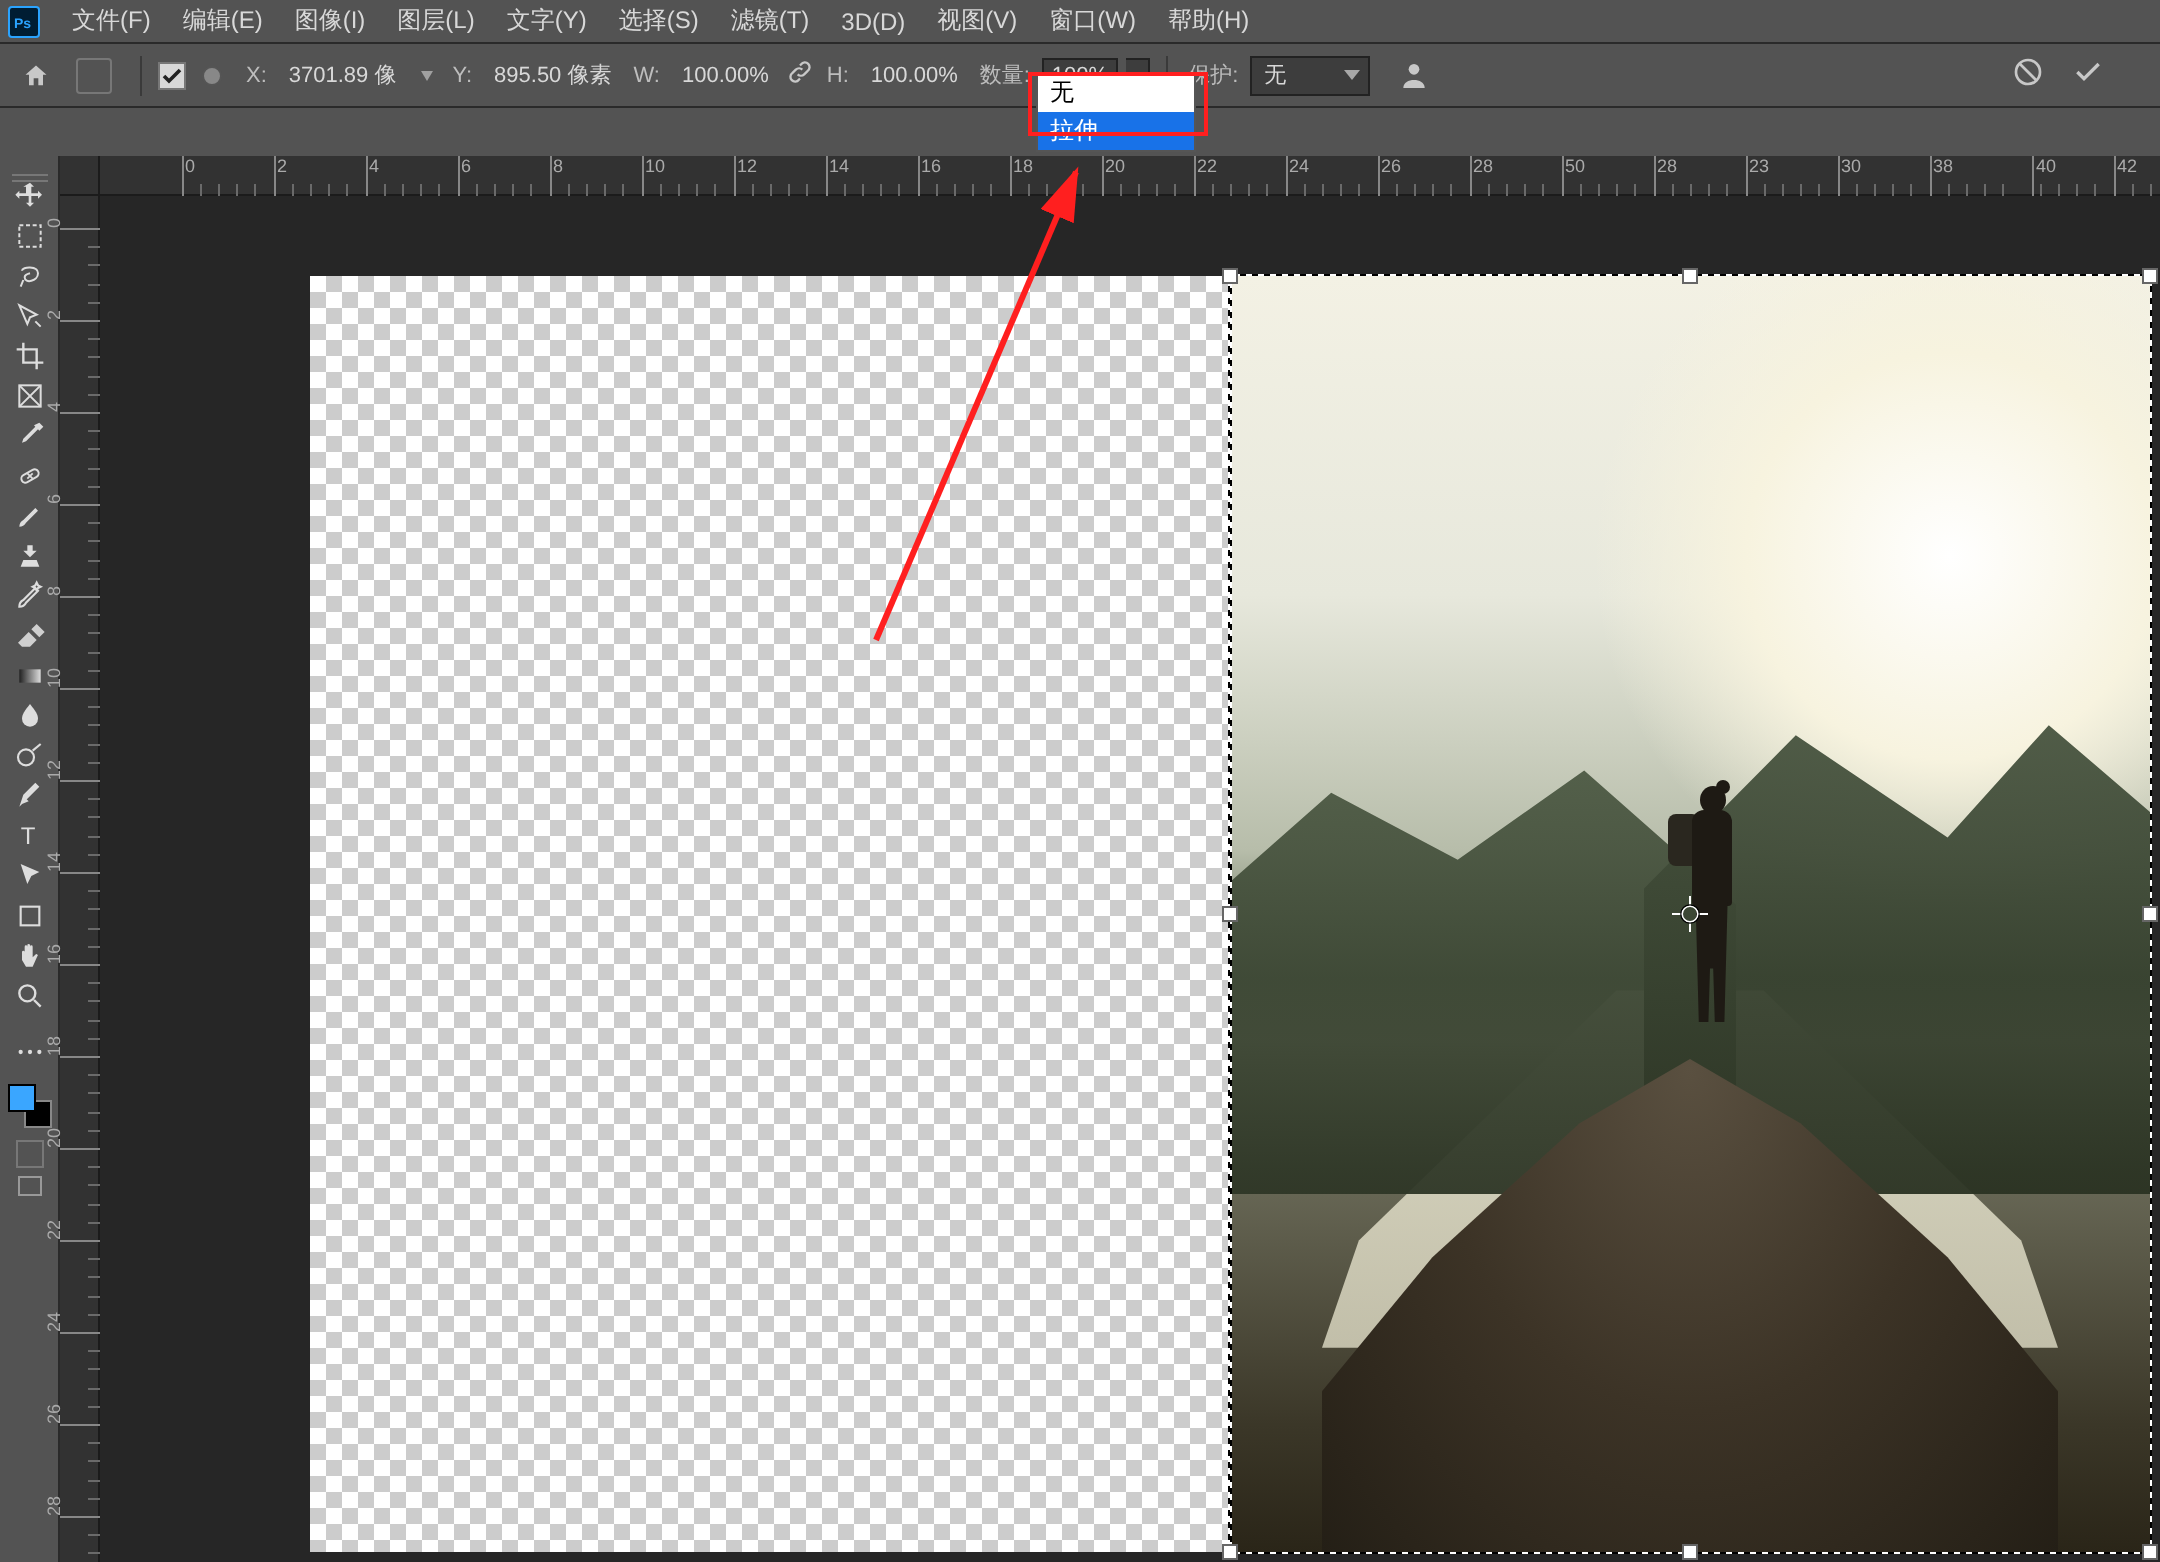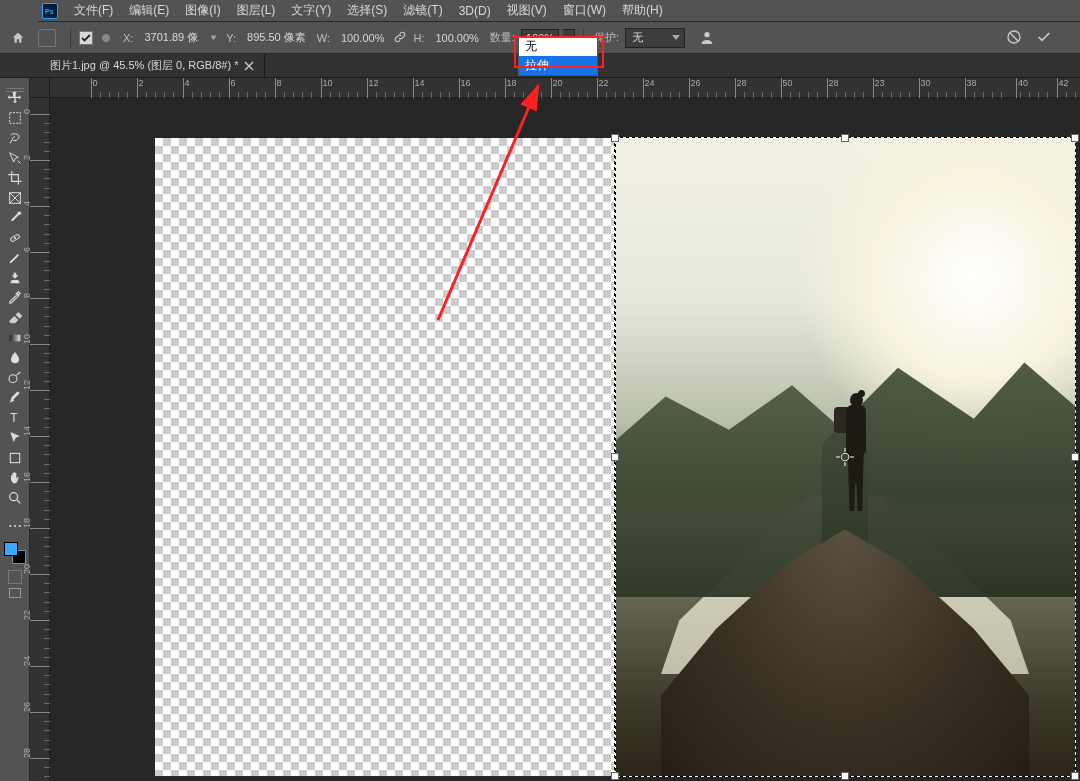--- a/index.html
+++ b/index.html
@@ -11,21 +11,21 @@
     --fg-dim:#bdbdbd;
     --accent:#0b63c4;
     --ruler:#4e4e4e;
     --highlight-red:#ff1f1f;
   }
   *{box-sizing:border-box;font-family:"Microsoft YaHei","PingFang SC",Arial,sans-serif;}
   html,body{margin:0;padding:0;background:#111;color:var(--fg);}
   .app{position:relative;width:1080px;height:781px;background:var(--bg-panel);overflow:hidden;}
 
   
-  .menubar{height:22px;background:var(--bg-panel);display:flex;align-items:center;padding-left:4px;font-size:12px;border-bottom:1px solid #2a2a2a;margin-left:38px;}
+  .menubar{height:22px;background:var(--bg-panel);display:flex;align-items:center;padding-left:4px;font-size:12px;border-bottom:1px solid #2a2a2a;}
   .menubar .logo{width:16px;height:16px;background:#001d33;border:1px solid #2aa3ff;border-radius:2px;margin-right:8px;display:flex;align-items:center;justify-content:center;}
   .menubar .logo svg{width:10px;height:10px;}
   .menubar .menu-item{padding:0 8px;cursor:default;color:var(--fg);}
 
   
   .optbar{height:32px;background:var(--bg-panel);display:flex;align-items:center;padding:0 8px;font-size:11px;color:var(--fg-dim);border-bottom:1px solid #2a2a2a;gap:4px;position:relative;z-index:5;}
   .optbar .sep{width:1px;height:20px;background:#3a3a3a;margin:0 4px;}
   .home-btn{width:20px;height:20px;display:flex;align-items:center;justify-content:center;cursor:default;}
   .home-btn svg{width:14px;height:14px;fill:var(--fg-dim);}
   .tab-icon{width:18px;height:18px;border:1px solid #777;border-radius:2px;margin:0 6px;}
@@ -224,30 +224,20 @@
       </span>
     </div>
   </div>
 
   <div class="dd-panel">
     <div class="opt">无</div>
     <div class="opt sel">拉伸</div>
   </div>
   <div class="dd-highlight"></div>
 
-  <div class="doctabs">
-    <div class="doctab">
-      <span>图片1.jpg @ 45.5% (图层 0, RGB/8#) *</span>
-      <span class="close">
-        <svg viewBox="0 0 10 10">
-            <path d="M1 1l8 8M9 1l-8 8" stroke="#c8c8c8" stroke-width="1.4"></path>
-          </svg>
-      </span>
-    </div>
-  </div>
 
   <div class="workspace">
 
     <div class="toolbox">
       <div class="grip">
         <svg viewBox="0 0 18 6">
             <rect y="0" width="18" height="1" fill="#777"></rect>
             <rect y="3" width="18" height="1" fill="#777"></rect>
           </svg>
       </div>

